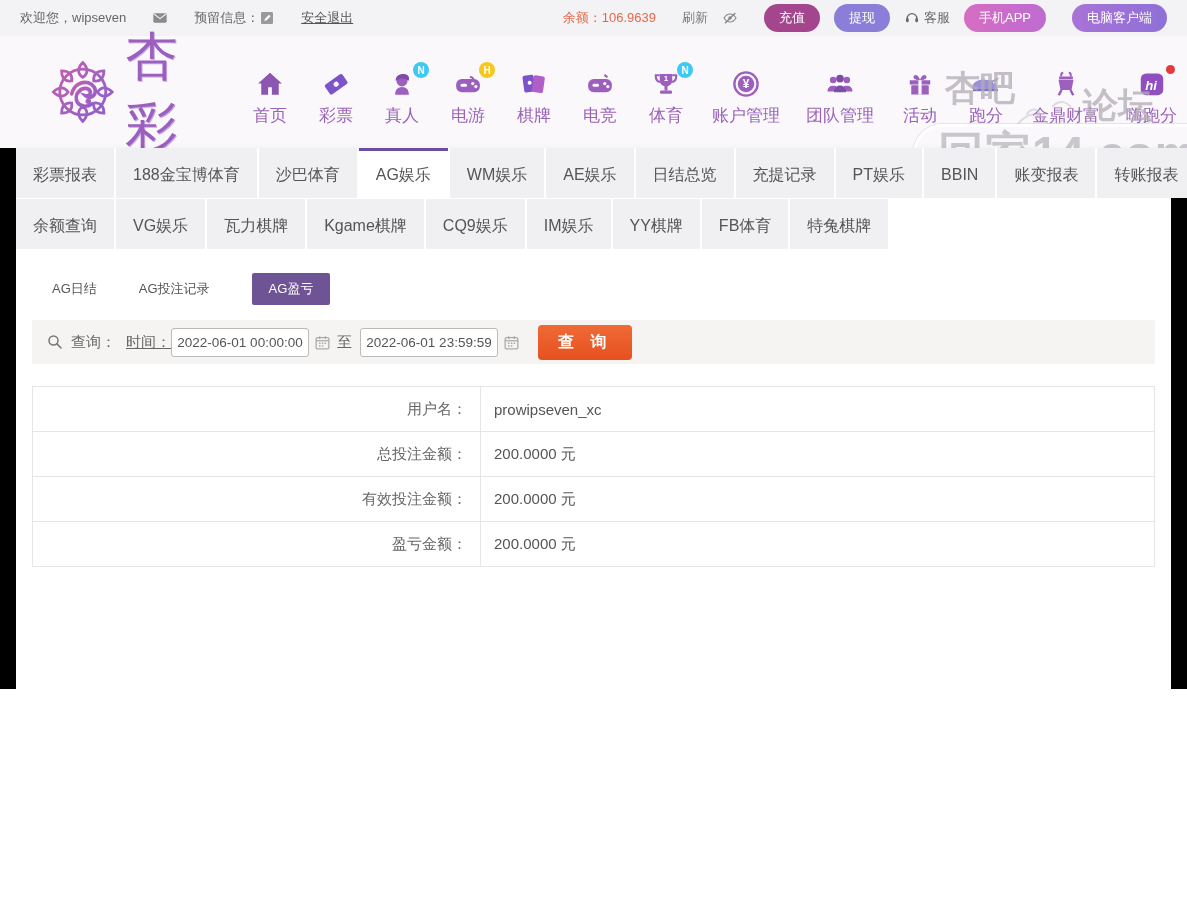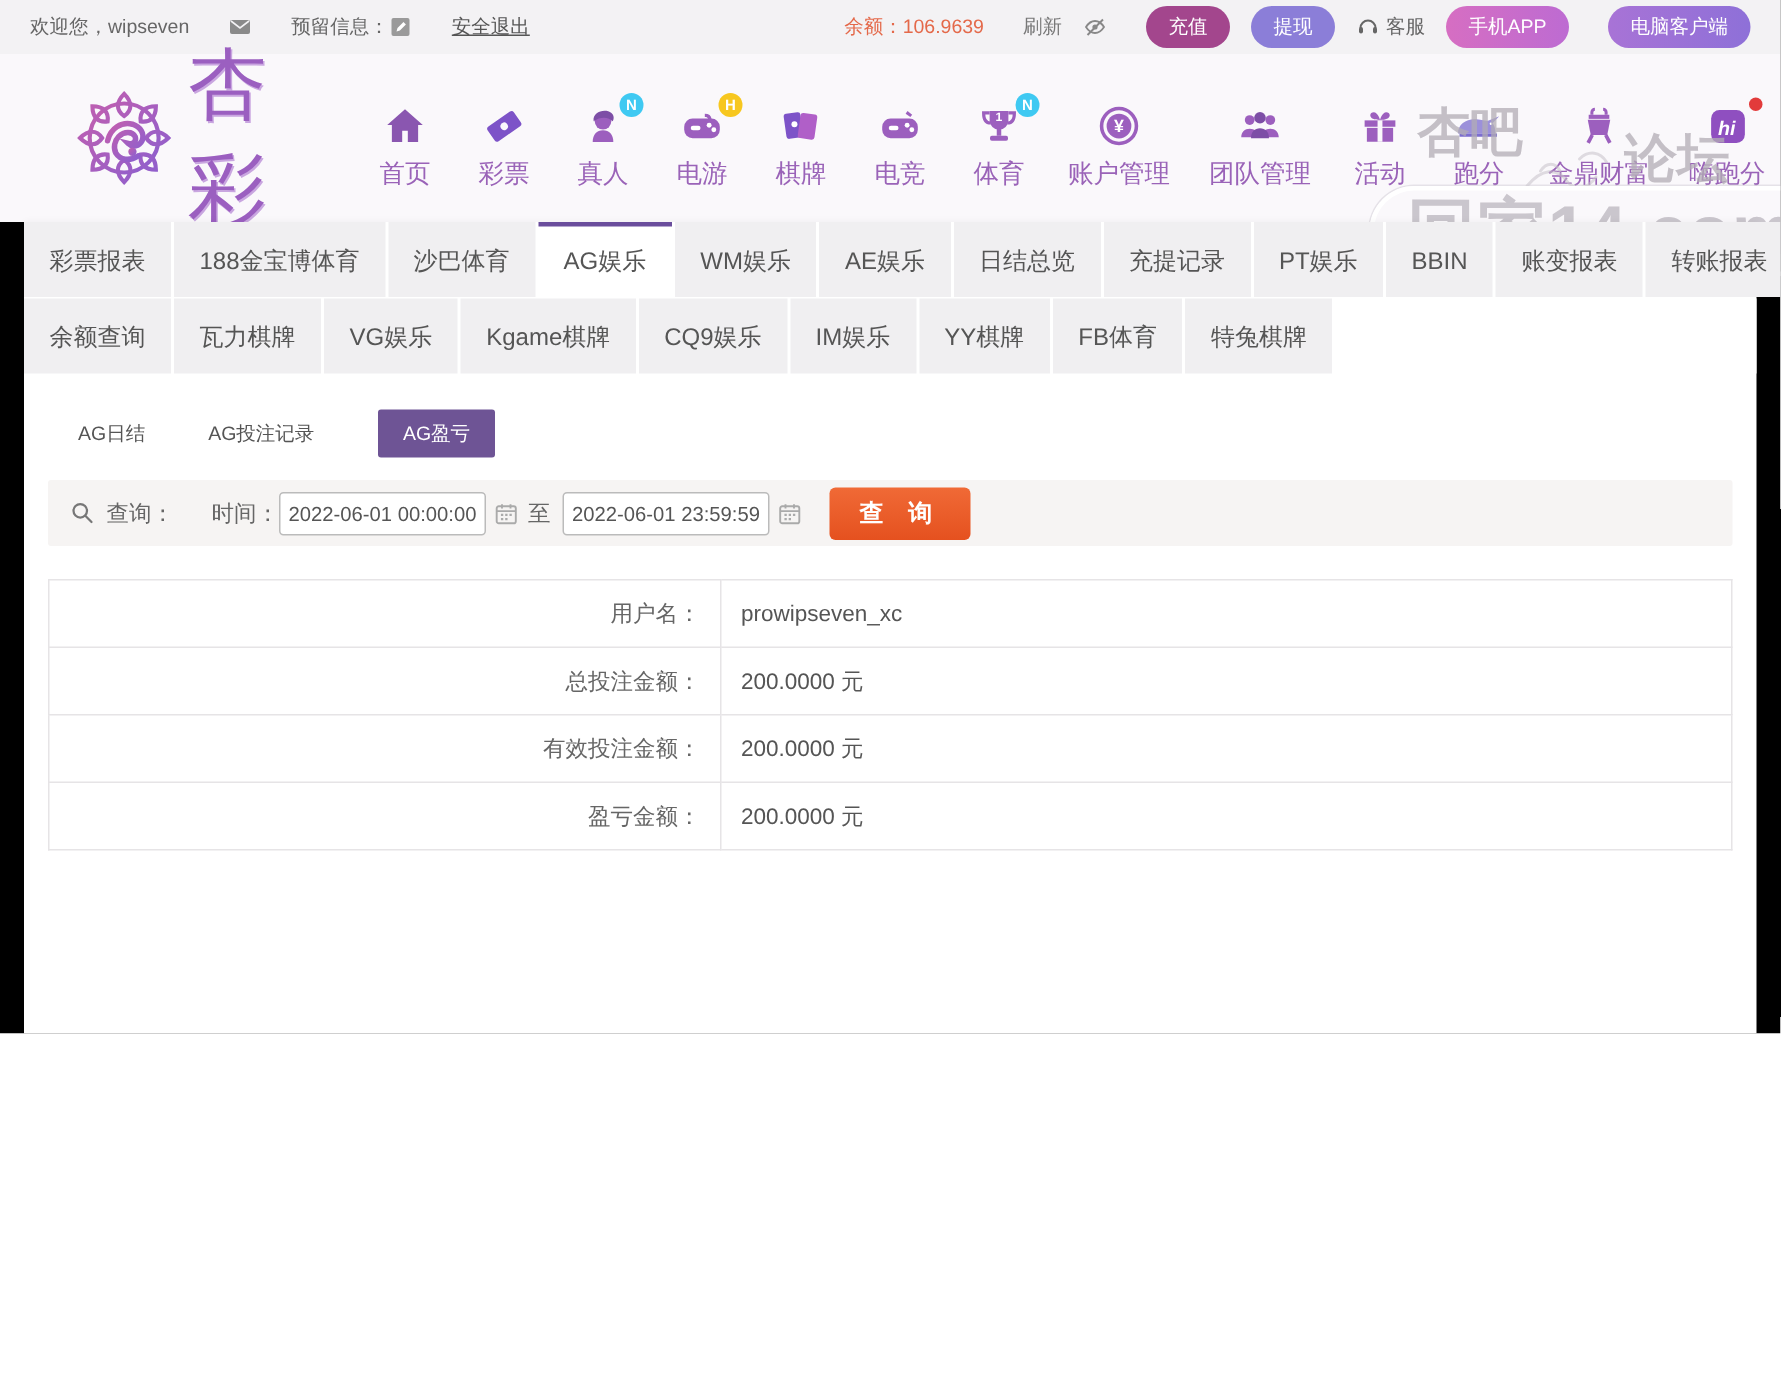--- a/index.html
+++ b/index.html
@@ -379,25 +379,25 @@
 
       </div>
 
     <div class="tabrow">
 
         <div class="tab">
           <span>余额查询</span>
         </div>
 
         <div class="tab">
+          <span>VG娱乐</span>
+        </div>
+
+        <div class="tab">
           <span>瓦力棋牌</span>
-        </div>
-
-        <div class="tab">
-          <span>VG娱乐</span>
         </div>
 
         <div class="tab">
           <span>Kgame棋牌</span>
         </div>
 
         <div class="tab">
           <span>CQ9娱乐</span>
         </div>
 
@@ -434,21 +434,21 @@
       </div>
 
     <div class="searchbar">
       <span class="icon18">
         <svg viewBox="0 0 24 24">
             <circle cx="10" cy="10" r="6" fill="none" stroke="#777" stroke-width="2"></circle>
             <path d="M14.5 14.5 20 20" stroke="#777" stroke-width="2" stroke-linecap="round"></path>
           </svg>
       </span>
       <span>查询：</span>
-      <span style="margin-left:25px;">时间：</span>
+      <span style="margin-left:10px;text-decoration:underline;">时间：</span>
       <input class="date-input" type="text" value="2022-06-01 00:00:00" style="">
       <span class="cal-icon">
         <svg viewBox="0 0 24 24">
             <rect x="3" y="5" width="18" height="16" rx="2" fill="none" stroke="#aaa" stroke-width="1.8"></rect>
             <path d="M3 9.5h18" stroke="#aaa" stroke-width="1.8"></path>
             <path d="M8 3v4M16 3v4" stroke="#aaa" stroke-width="1.8"></path>
             <path d="M7 12h2.2v2H7zm4 0h2.2v2H11zm4 0h2.2v2H15zM7 16h2.2v2H7zm4 0h2.2v2H11z" fill="#aaa"></path>
           </svg>
       </span>
       <span class="to-sep">至</span>

